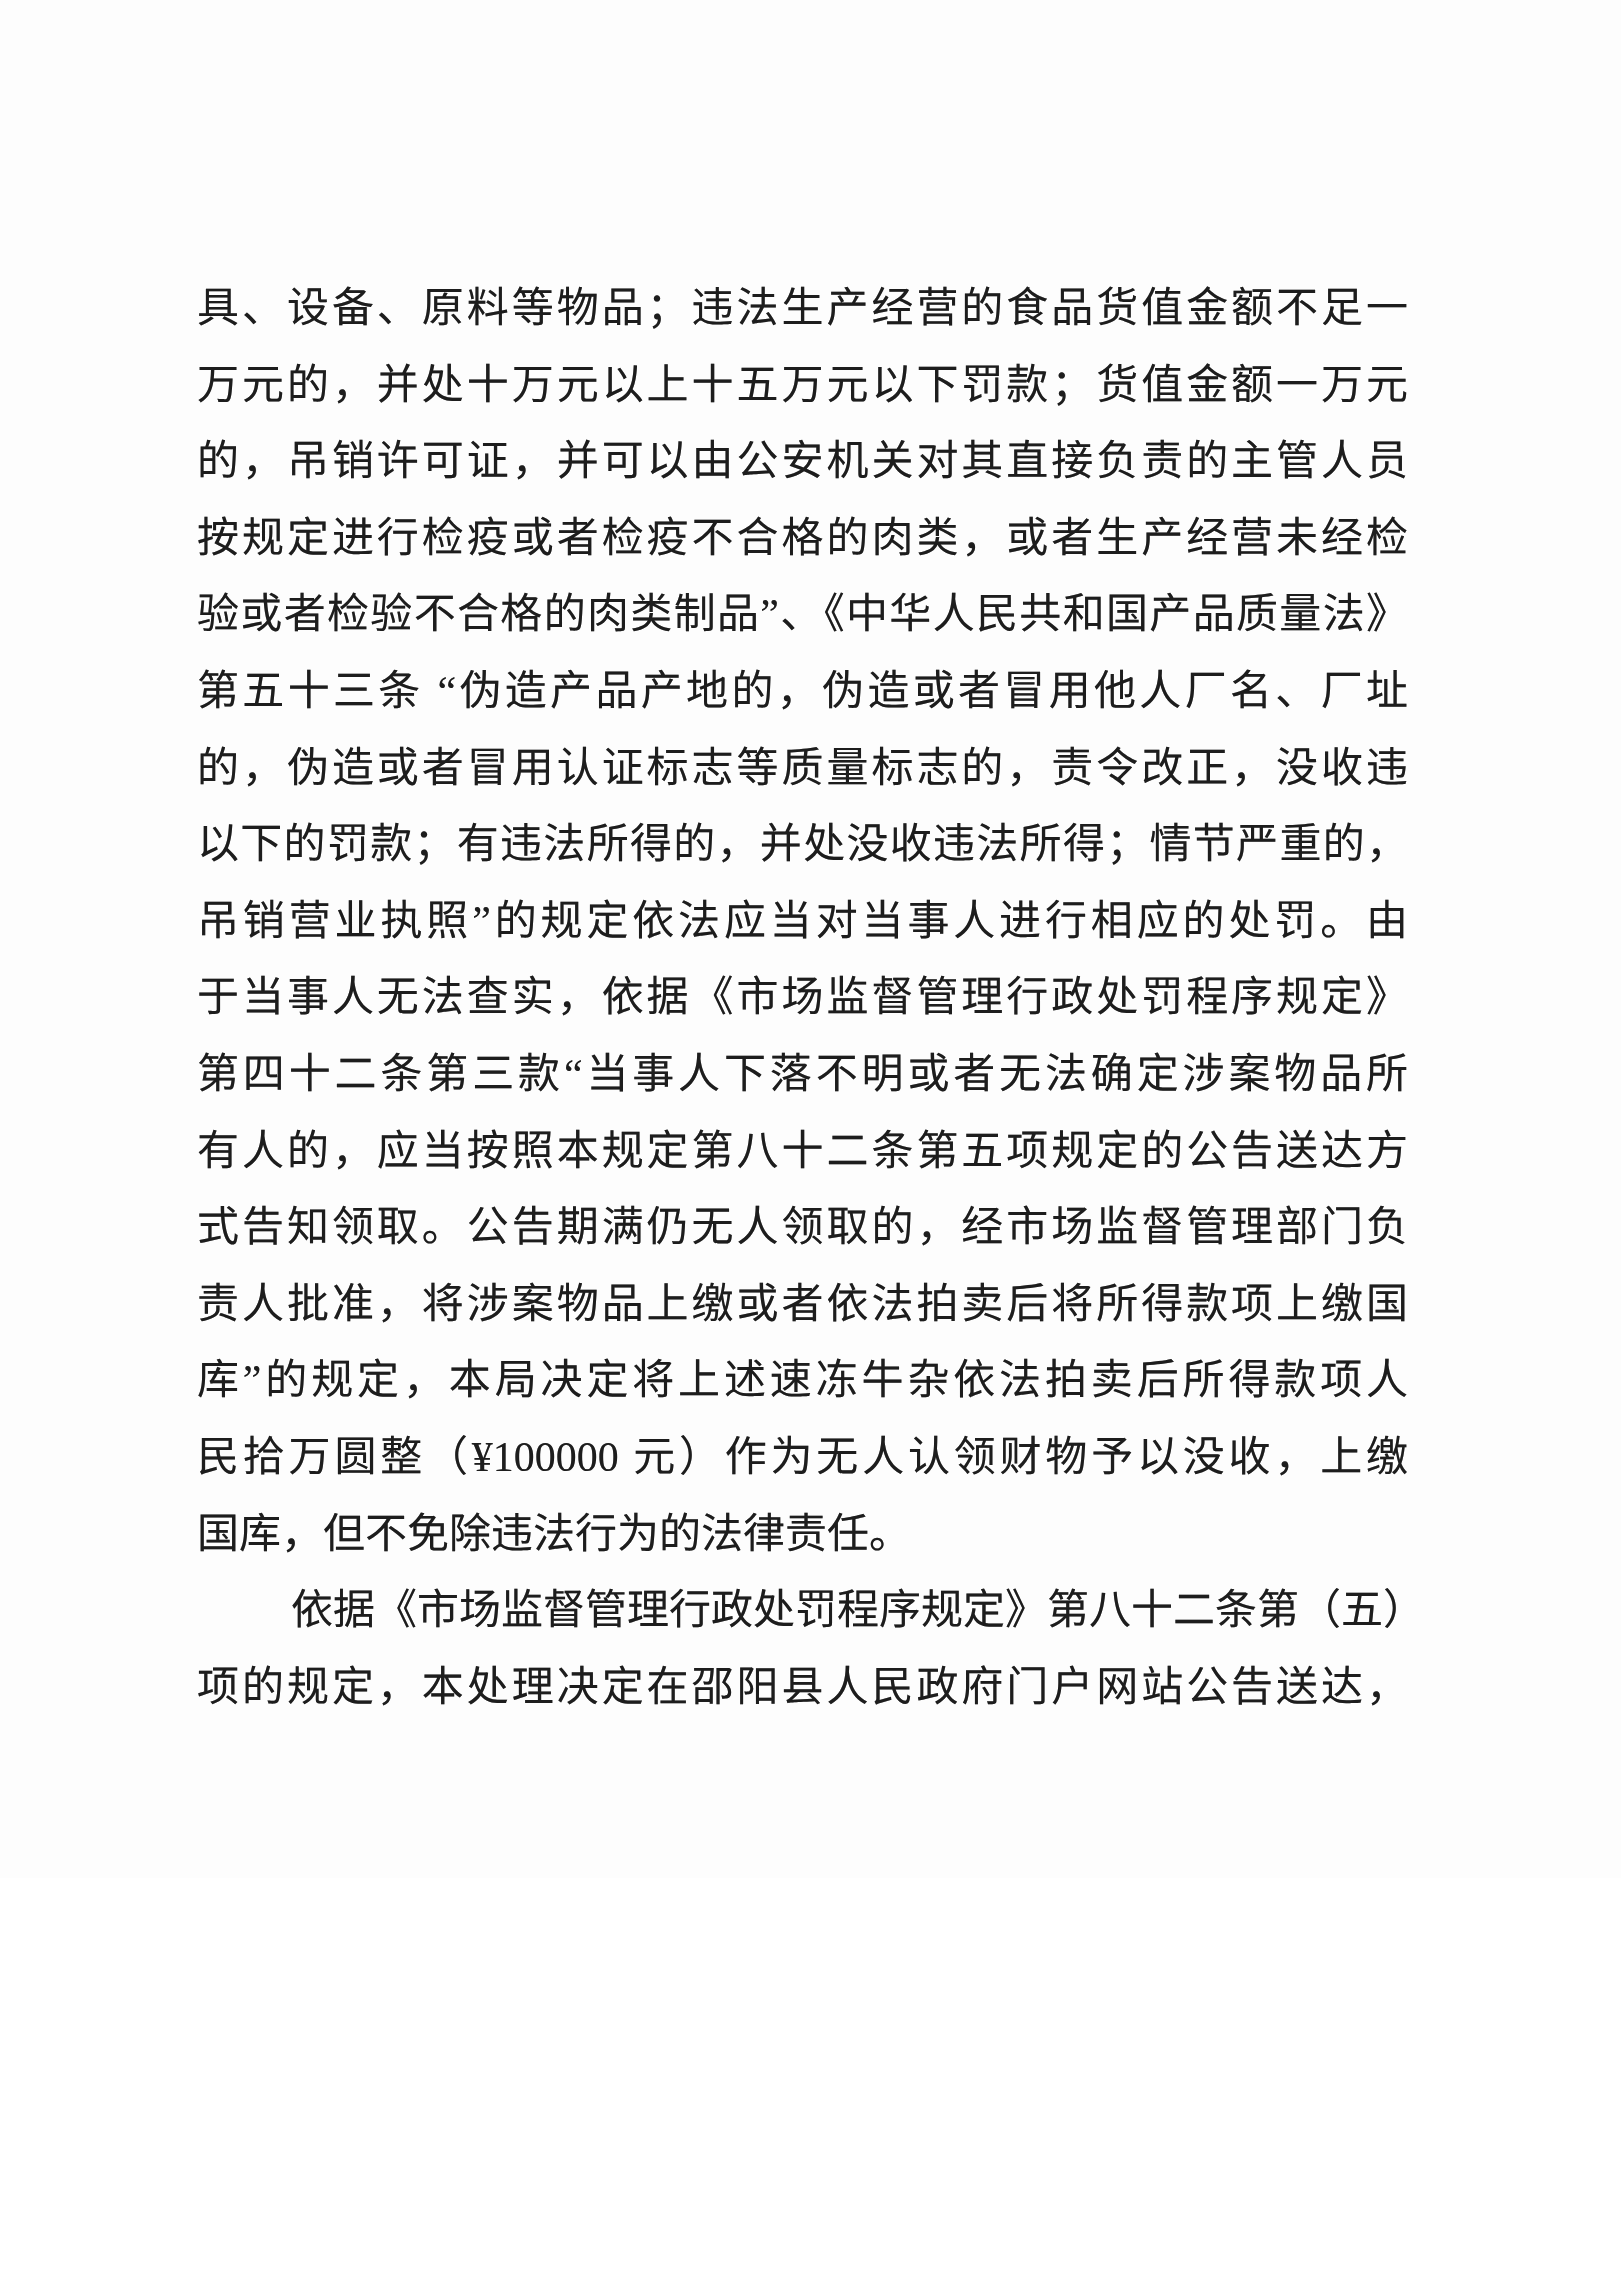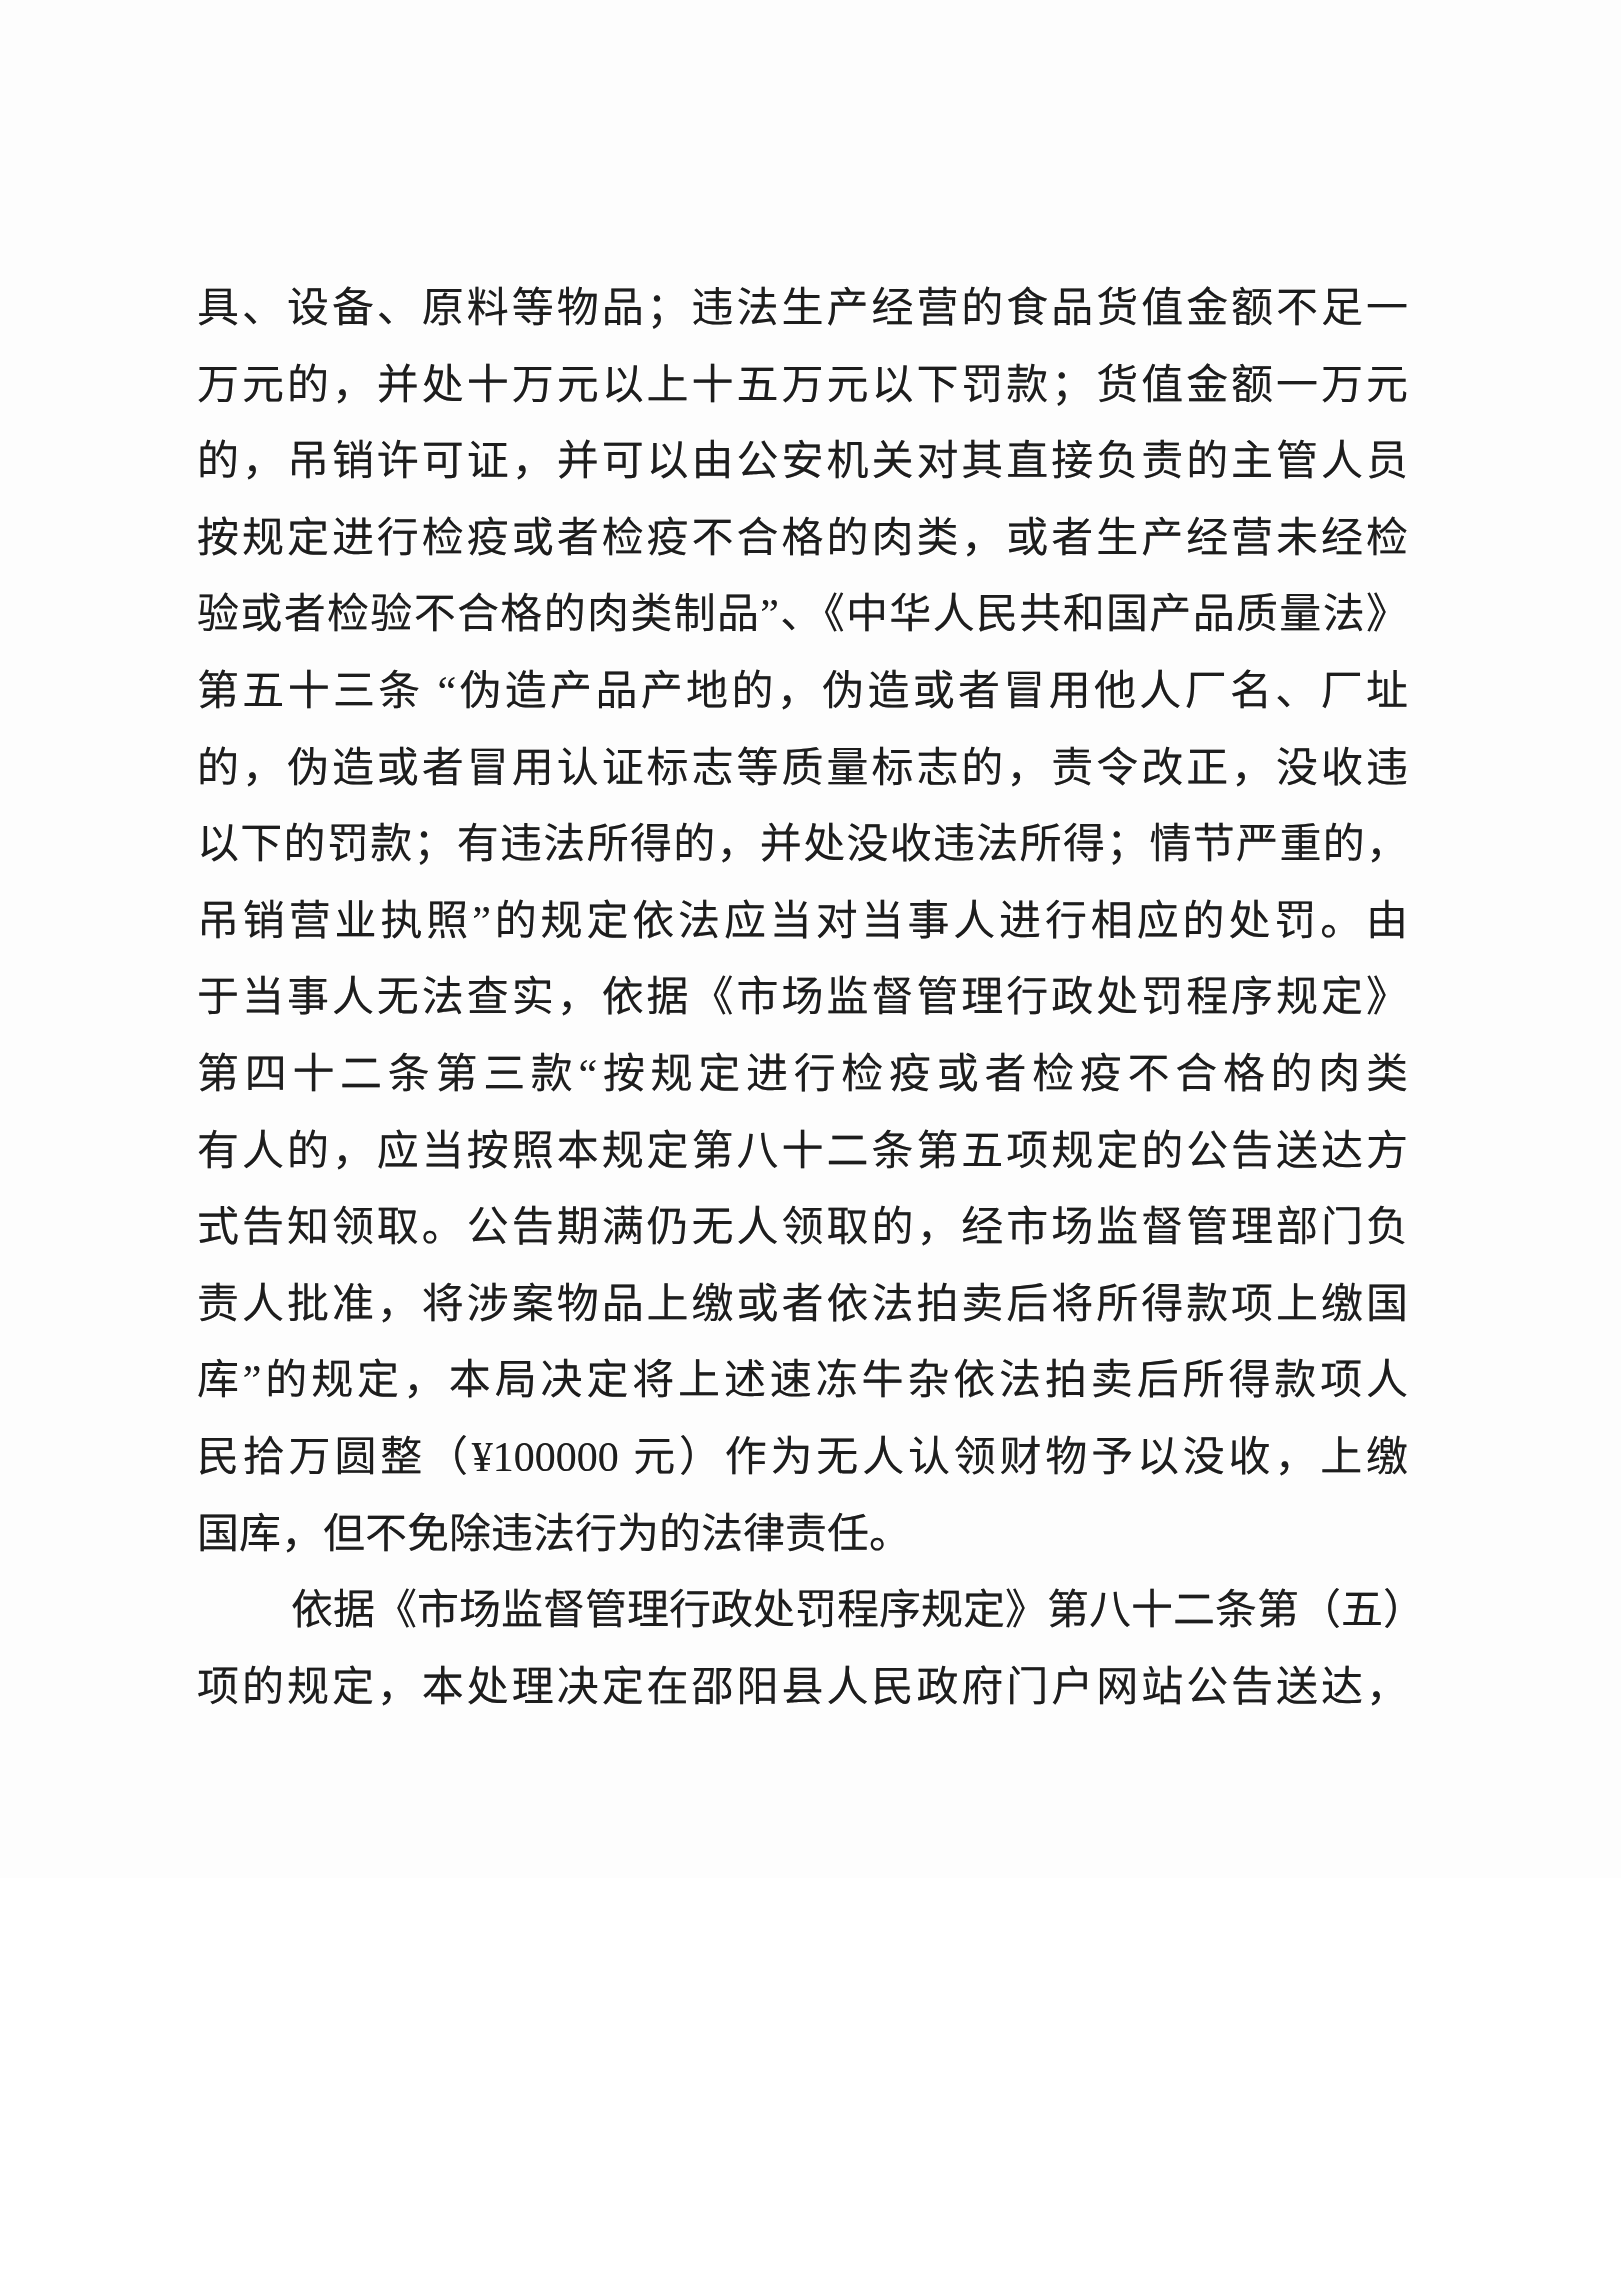--- a/index.html
+++ b/index.html
@@ -61,21 +61,21 @@
     <div class="line">具、设备、原料等物品；违法生产经营的食品货值金额不足一</div>
     <div class="line">万元的，并处十万元以上十五万元以下罚款；货值金额一万元</div>
     <div class="line">的，吊销许可证，并可以由公安机关对其直接负责的主管人员</div>
     <div class="line">按规定进行检疫或者检疫不合格的肉类，或者生产经营未经检</div>
     <div class="line">验或者检验不合格的肉类制品”、《中华人民共和国产品质量法》</div>
     <div class="line">第五十三条 “伪造产品产地的，伪造或者冒用他人厂名、厂址</div>
     <div class="line">的，伪造或者冒用认证标志等质量标志的，责令改正，没收违</div>
     <div class="line">以下的罚款；有违法所得的，并处没收违法所得；情节严重的，</div>
     <div class="line">吊销营业执照”的规定依法应当对当事人进行相应的处罚。由</div>
     <div class="line">于当事人无法查实，依据《市场监督管理行政处罚程序规定》</div>
-    <div class="line">第四十二条第三款“按规定进行检疫或者检疫不合格的肉类</div>
+    <div class="line">第四十二条第三款“当事人下落不明或者无法确定涉案物品所</div>
     <div class="line">有人的，应当按照本规定第八十二条第五项规定的公告送达方</div>
     <div class="line">式告知领取。公告期满仍无人领取的，经市场监督管理部门负</div>
     <div class="line">责人批准，将涉案物品上缴或者依法拍卖后将所得款项上缴国</div>
     <div class="line">库”的规定，本局决定将上述速冻牛杂依法拍卖后所得款项人</div>
     <div class="line">民拾万圆整（¥100000 元）作为无人认领财物予以没收，上缴</div>
     <div class="line para-end">国库，但不免除违法行为的法律责任。</div>
     <div class="line indent">依据《市场监督管理行政处罚程序规定》第八十二条第（五）</div>
     <div class="line">项的规定，本处理决定在邵阳县人民政府门户网站公告送达，</div>
   </div>
 

